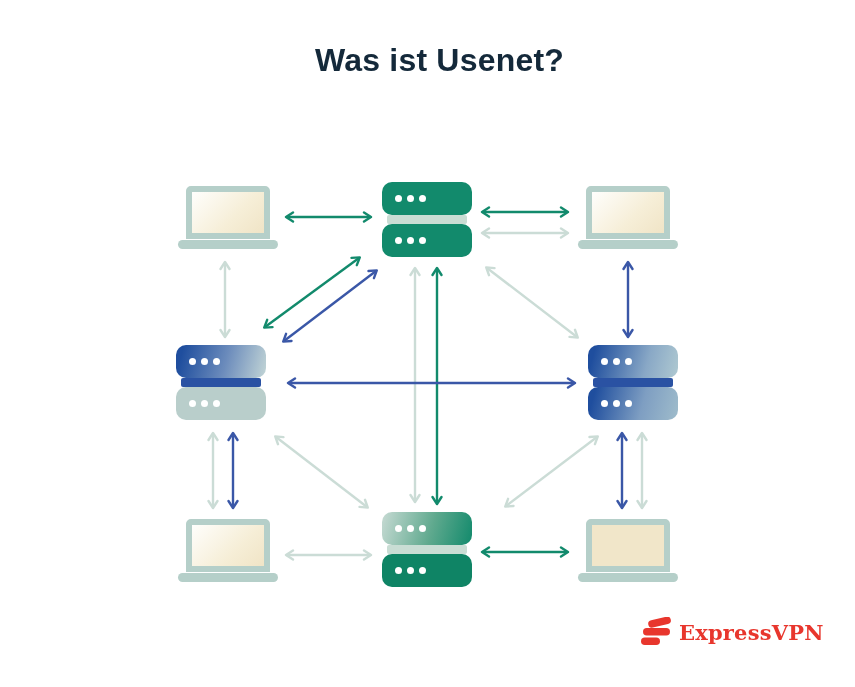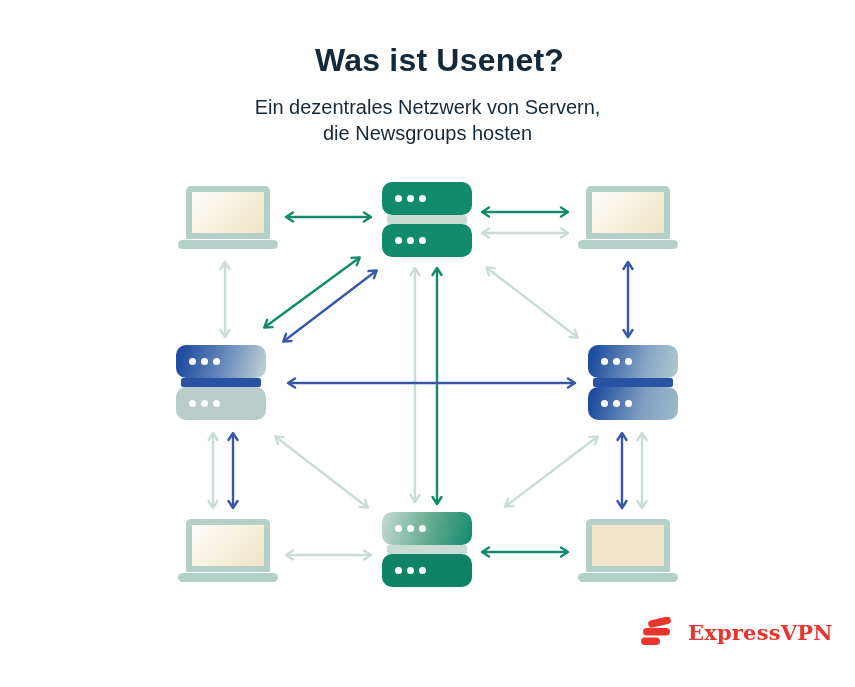--- a/index.html
+++ b/index.html
@@ -58,35 +58,33 @@
   .screen-fill{width:100%; height:100%; background:linear-gradient(135deg,#FEFEFC 0%,#F6EED7 60%,#F0E4C6 100%);}
   .screen-flat .screen-fill{background:#F1E6C9;}
   .base{width:100px; height:9px; background:var(--sage); border-radius:5px; margin-top:1px;}
 
   .laptop-tl{left:178px; top:186px;}
   .laptop-tr{left:578px; top:186px;}
   .laptop-bl{left:178px; top:519px;}
   .laptop-br{left:578px; top:519px;}
 
   
-  .logo{position:absolute; left:638px; top:617px; display:flex; align-items:center; gap:14px;}
+  .logo{position:absolute; left:638px; top:617px; display:flex; align-items:center; gap:5px;}
   .logo-icon rect{fill:var(--brand-red);}
   .logo-text{
     font-family:"DejaVu Serif", serif; font-size:21px; font-weight:600;
     color:var(--brand-red); letter-spacing:.2px;
   }
 </style>
 </head>
 <body>
 
 <div class="stage">
 
   <h1 class="title">Was ist Usenet?</h1>
-  <p class="subtitle"><span>Ein dezentrales Netzwerk von Servern,</span><br>
-     <span>die Newsgroups hosten</span></p>
 
   <svg id="edges" width="855" height="687">
       <defs>
         <marker id="head-green" viewBox="0 0 12 12" refX="9" refY="6" markerWidth="12" markerHeight="12" markerUnits="userSpaceOnUse" orient="auto-start-reverse">
           <path d="M3 1.5 L10 6 L3 10.5" fill="none" stroke="#128A6C" stroke-width="2.4" stroke-linecap="round" stroke-linejoin="round"></path>
         </marker>
         <marker id="head-blue" viewBox="0 0 12 12" refX="9" refY="6" markerWidth="12" markerHeight="12" markerUnits="userSpaceOnUse" orient="auto-start-reverse">
           <path d="M3 1.5 L10 6 L3 10.5" fill="none" stroke="#3A57A7" stroke-width="2.4" stroke-linecap="round" stroke-linejoin="round"></path>
         </marker>
         <marker id="head-light" viewBox="0 0 12 12" refX="9" refY="6" markerWidth="12" markerHeight="12" markerUnits="userSpaceOnUse" orient="auto-start-reverse">

